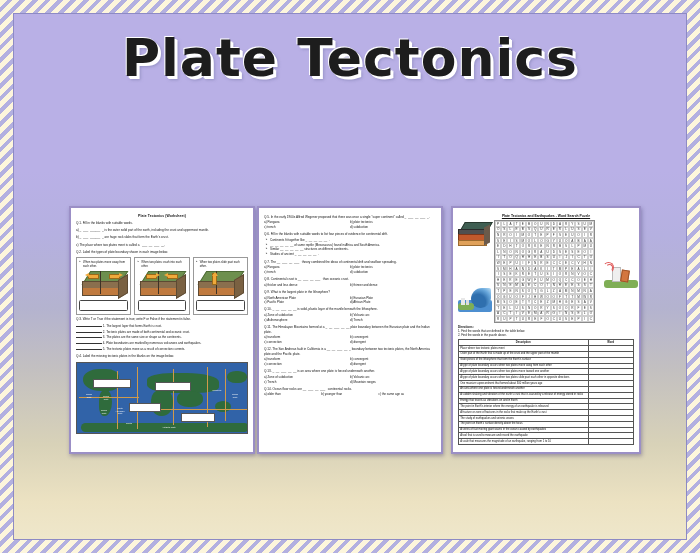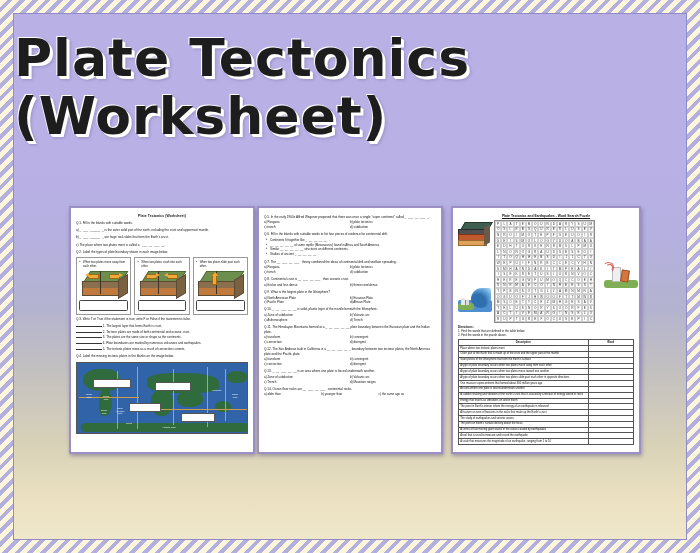--- a/index.html
+++ b/index.html
@@ -27,21 +27,21 @@
        #b4b3cf 56%,
        #c3c0c0 68%,
        #d8d2b8 82%,
        #ece2c2 93%,
        #efe7cb 100%);
     overflow:hidden;
   }
 
   
   .title-block{
-    position:absolute;left:0;right:0;top:18px;text-align:left;
+    position:absolute;left:0;right:0;top:18px;text-align:center;
     line-height:1.0;
   }
   .title-line{
     display:block;
     font-family:"DejaVu Sans",sans-serif;
     font-weight:bold;
     font-size:52px;
     letter-spacing:1px;
     color:#1d1d1d;
     text-shadow:
@@ -175,21 +175,20 @@
   .tbl td.w{width:26%;}
 </style>
 </head>
 <body>
 
 <div class="frame">
   <div class="frame-inner">
 
     <div class="title-block">
       <span class="title-line l1">Plate Tectonics</span>
-      <span class="title-line l2">(Worksheet)</span>
     </div>
 
     <div class="pages">
 
       <div class="page p1">
         <div class="ws-title">Plate Tectonics (Worksheet)</div>
 
         <div class="q">Q.1. Fill in the blanks with suitable words.</div>
         <div class="q">a) ______________ is the outer solid part of the earth, including the crust and uppermost mantle.</div>
         <div class="q">b) ______________ are huge rock slabs that form the Earth's crust.</div>

